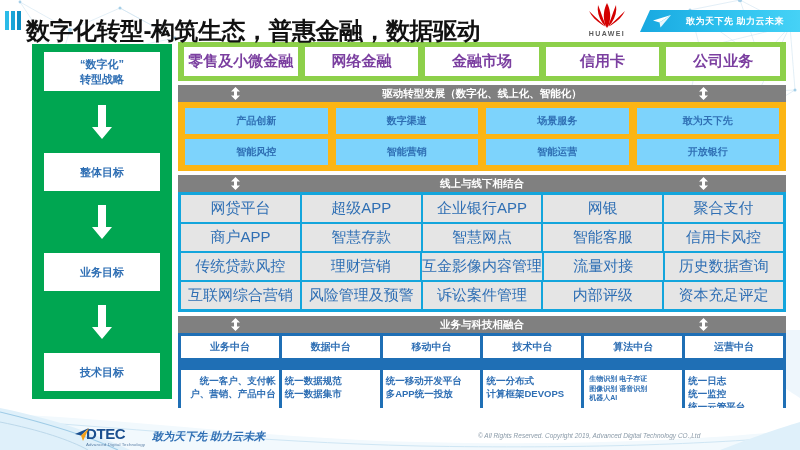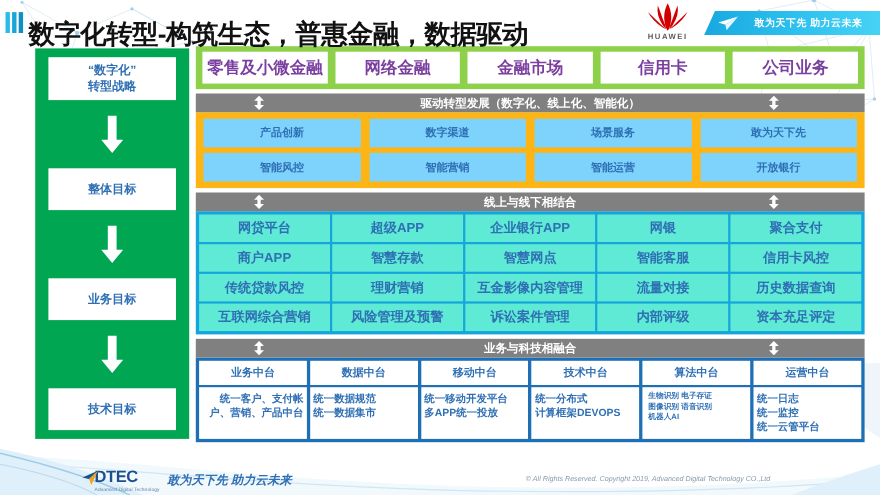--- a/index.html
+++ b/index.html
@@ -98,27 +98,27 @@
   .band-orange .row { display: flex; gap: 8px; }
   .band-orange .cell {
     flex: 1; background: #7dd3fc; color: #2f6fb4; font-size: 10px; font-weight: bold;
     text-align: center; padding: 6px 12px; white-space: nowrap;
   }
 
   
   .band-blue { background: #13a5dc; padding: 3px; display: flex; flex-direction: column; gap: 2px; }
   .band-blue .row { display: flex; gap: 2px; }
   .band-blue .cell {
-    flex: 1; background: #5eead4; color: #2f6fb4; font-size: 12px; font-weight: bold;
+    flex: 1; background: #e5e5e5; color: #2f6fb4; font-size: 15px; font-weight: normal;
     text-align: center; padding: 4px 0; white-space: nowrap;
   }
 
   
   .band-plat { background: #1f6fb5; padding: 3px; display: flex; gap: 3px; }
-  .band-plat .col { flex: 1; display: flex; flex-direction: column; gap: 2px; }
+  .band-plat .col { flex: 1; display: flex; flex-direction: column; gap: 12px; }
   .band-plat .head {
     background: #fff; color: #2f6fb4; font-size: 10px; font-weight: bold;
     text-align: center; padding: 4px 0; white-space: nowrap;
   }
   .band-plat .body {
     background: #fff; color: #2f6fb4; font-weight: bold; 
     flex: 1; min-height: 46px; padding: 4px 3px; font-size: 9.5px; line-height: 13px;
   }
   .band-plat .body.lead { text-align: right; }
   .band-plat .body.tiny { font-size: 7px; line-height: 9.5px; text-align: left; padding-left: 5px; }

